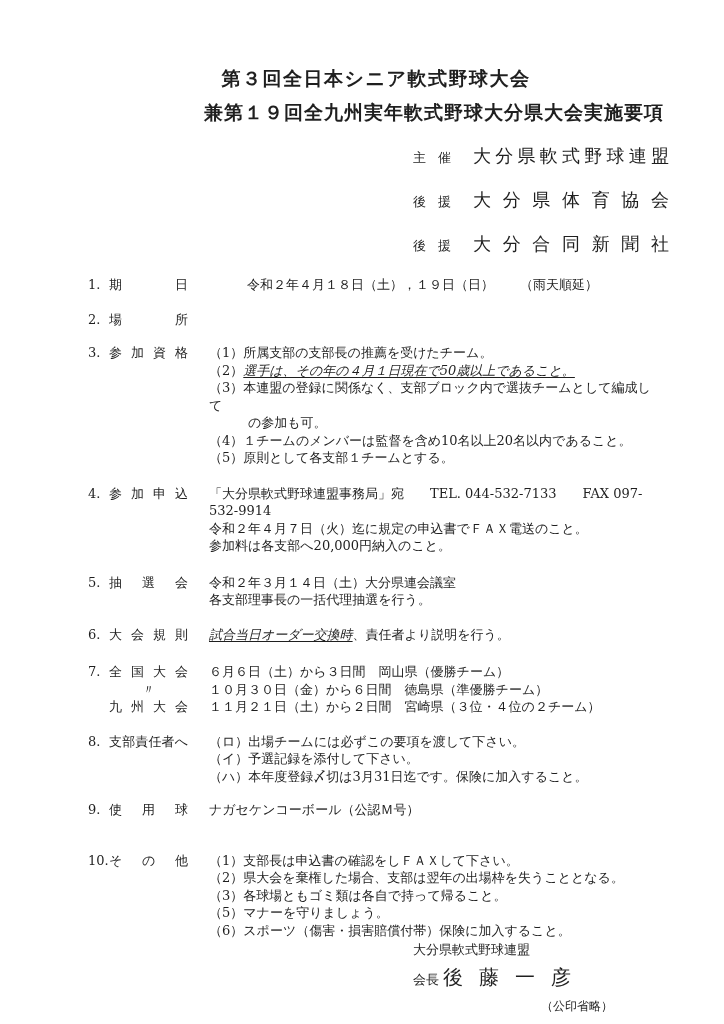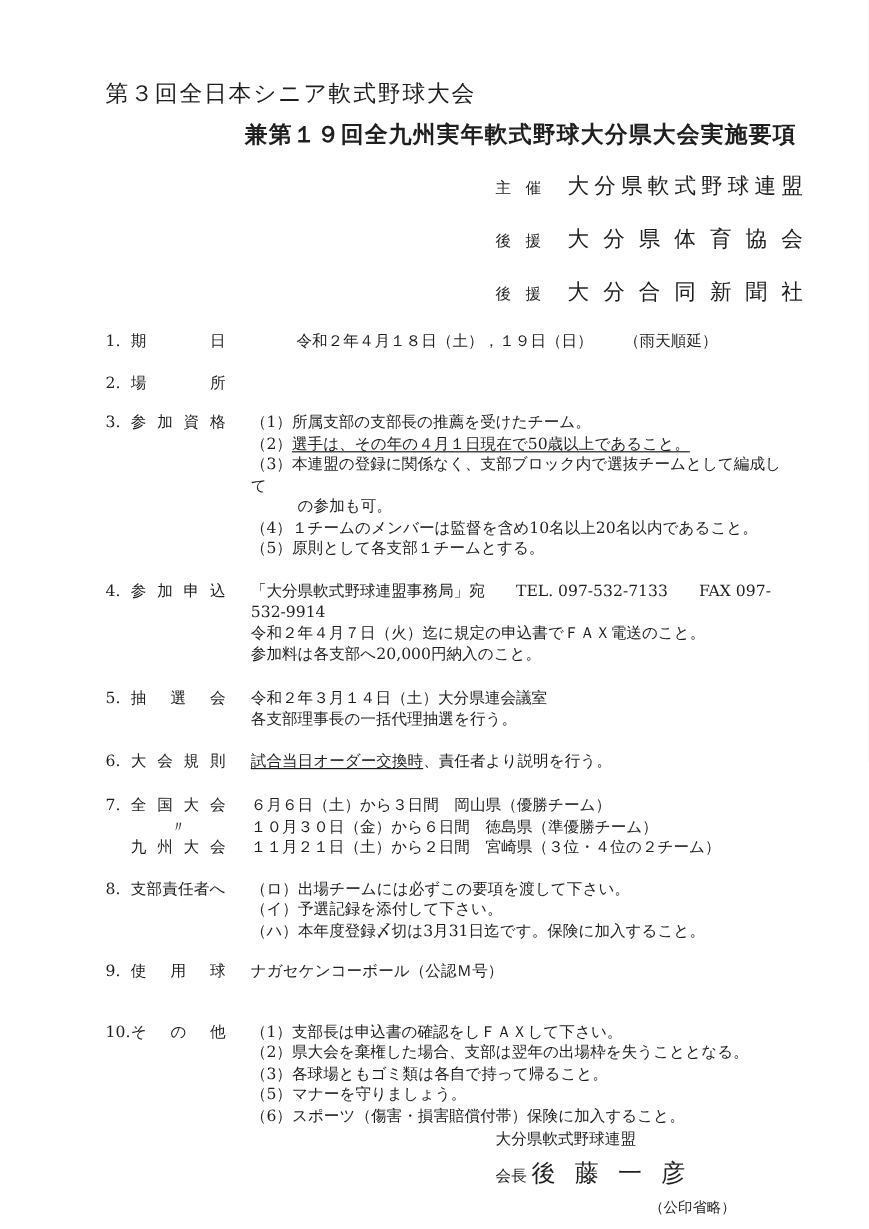--- a/index.html
+++ b/index.html
@@ -8,22 +8,22 @@
     width:724px;min-height:1024px;
     margin:0 auto;
     background:#ffffff;
     font-family:"DejaVu Serif","Liberation Serif",serif;
     color:#1f1f1f;
     box-sizing:border-box;
     padding:66px 60px 30px 88px;
     overflow:hidden;
   }
   .title{
-    text-align:left;
-    font-size:19px;font-weight:400;
+    text-align:center;
+    font-size:19px;font-weight:700;
     letter-spacing:1.5px;
     line-height:24px;
   }
   .subtitle{
     text-align:right;
     font-size:19px;font-weight:700;
     letter-spacing:1px;
     line-height:24px;
     margin-top:10px;
   }
@@ -32,21 +32,21 @@
   .sponsor-role{width:38px;font-size:13px;flex:none;}
   .sponsor-name{width:196px;font-size:18px;margin-left:22px;flex:none;}
   [data-justify="true"]{display:flex;justify-content:space-between;}
   .items{margin-top:0;}
   .item{display:flex;align-items:flex-start;font-size:13px;line-height:17.5px;}
   .num{width:21px;flex:none;}
   .label{width:79px;flex:none;margin-right:21px;font-size:13px;}
   .content{flex:1;min-width:0;}
   .indent-lg{margin-left:38px;}
   .line{white-space:pre-wrap;}
-  .ul{text-decoration:underline;text-underline-offset:2px;}
+  .ul{text-decoration:underline;text-underline-offset:2px;font-style:italic;}
   .row7{display:flex;align-items:flex-start;}
   .label-ditto{width:79px;flex:none;margin-right:21px;text-align:center;}
   .mt17{margin-top:17px;}
   .mt16{margin-top:16px;}
   .mt18{margin-top:18px;}
   .mt19{margin-top:19px;}
   .mt20{margin-top:20px;}
   .mt22{margin-top:33px;}
   .signature{margin-left:325px;margin-top:2px;}
   .sig-org{font-size:13px;line-height:17px;}
@@ -154,21 +154,21 @@
 
     <div class="item mt18">
       <span class="num">4.</span>
       <span class="label" data-justify="true">
           <span>参</span>
           <span>加</span>
           <span>申</span>
           <span>込</span>
         </span>
       <div class="content">
-        <div class="line">「大分県軟式野球連盟事務局」宛　　TEL. 097-532-7133　　FAX 097-532-9914</div>
+        <div class="line">「大分県軟式野球連盟事務局」宛　　TEL. 044-532-7133　　FAX 097-532-9914</div>
         <div class="line">令和２年４月７日（火）迄に規定の申込書でＦＡＸ電送のこと。</div>
         <div class="line">参加料は各支部へ20,000円納入のこと。</div>
       </div>
     </div>
 
     <div class="item mt19">
       <span class="num">5.</span>
       <span class="label" data-justify="true">
           <span>抽</span>
           <span>選</span>

